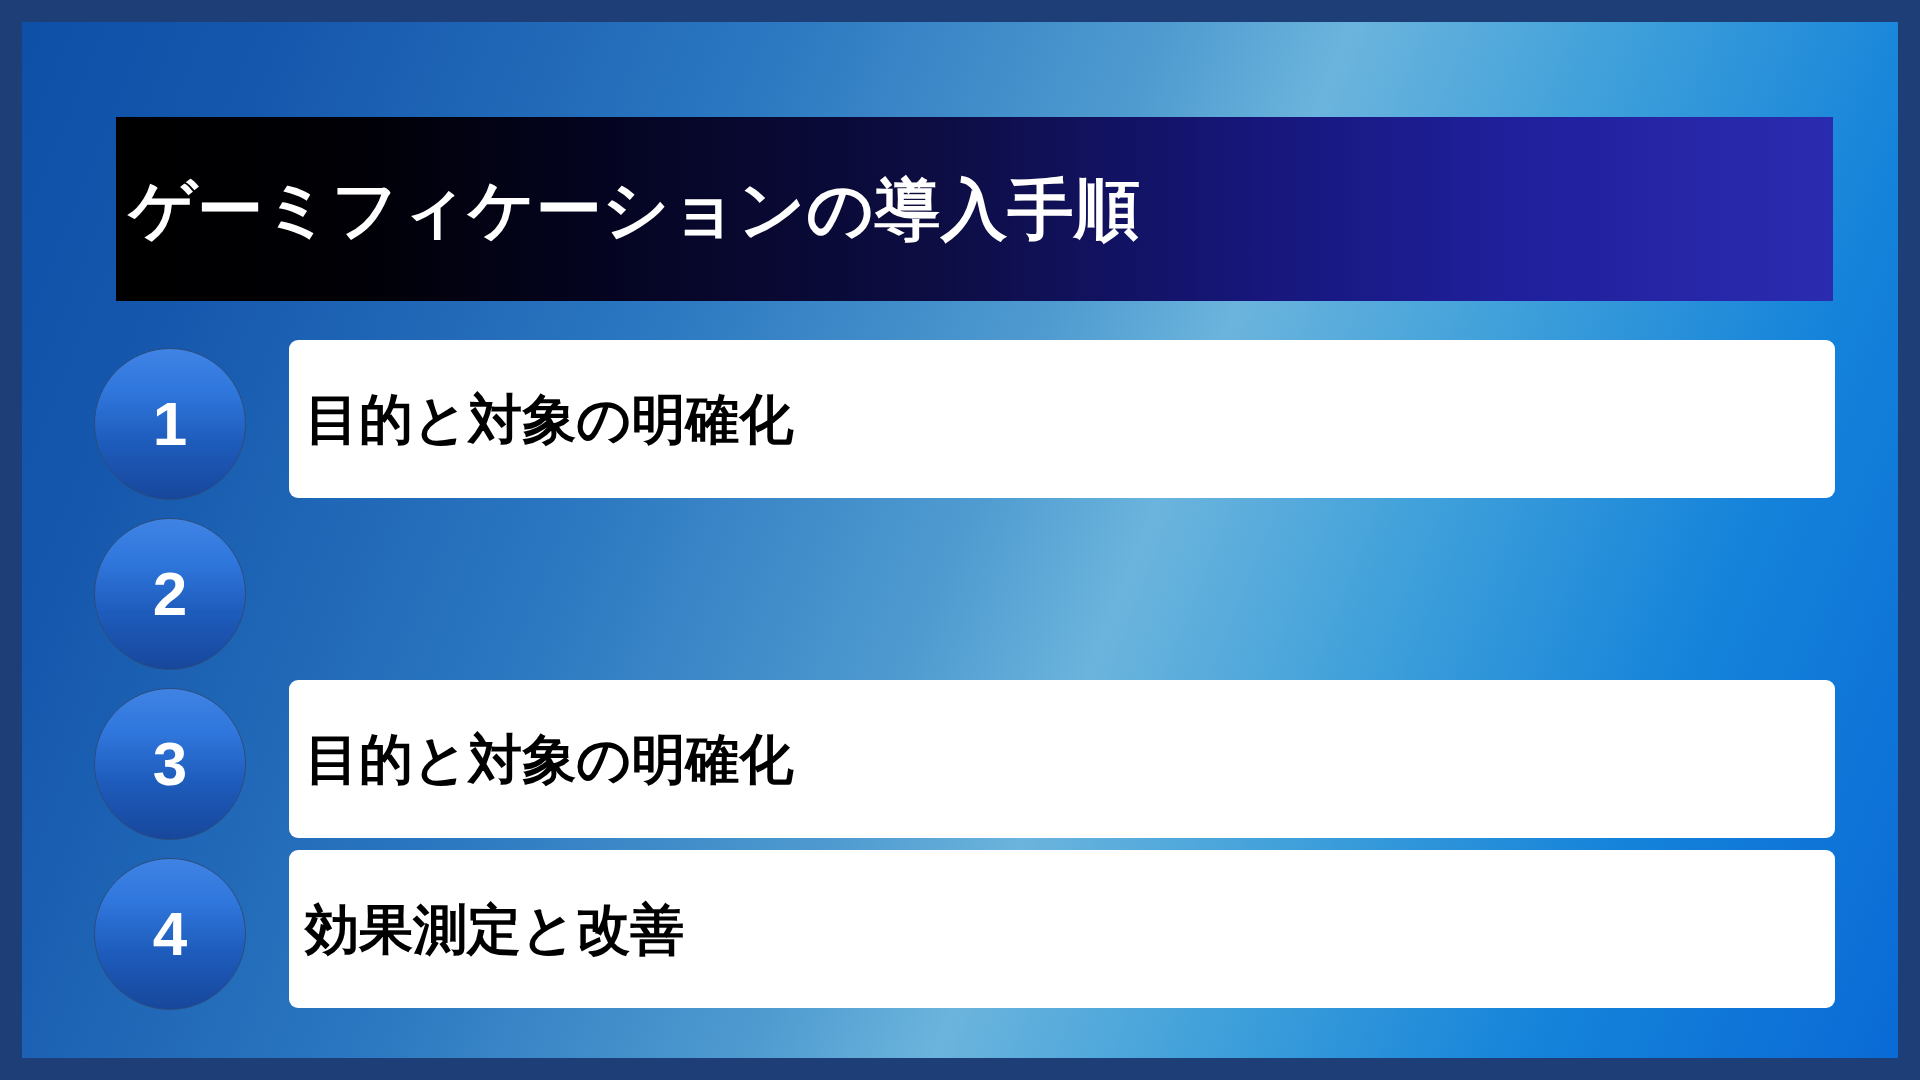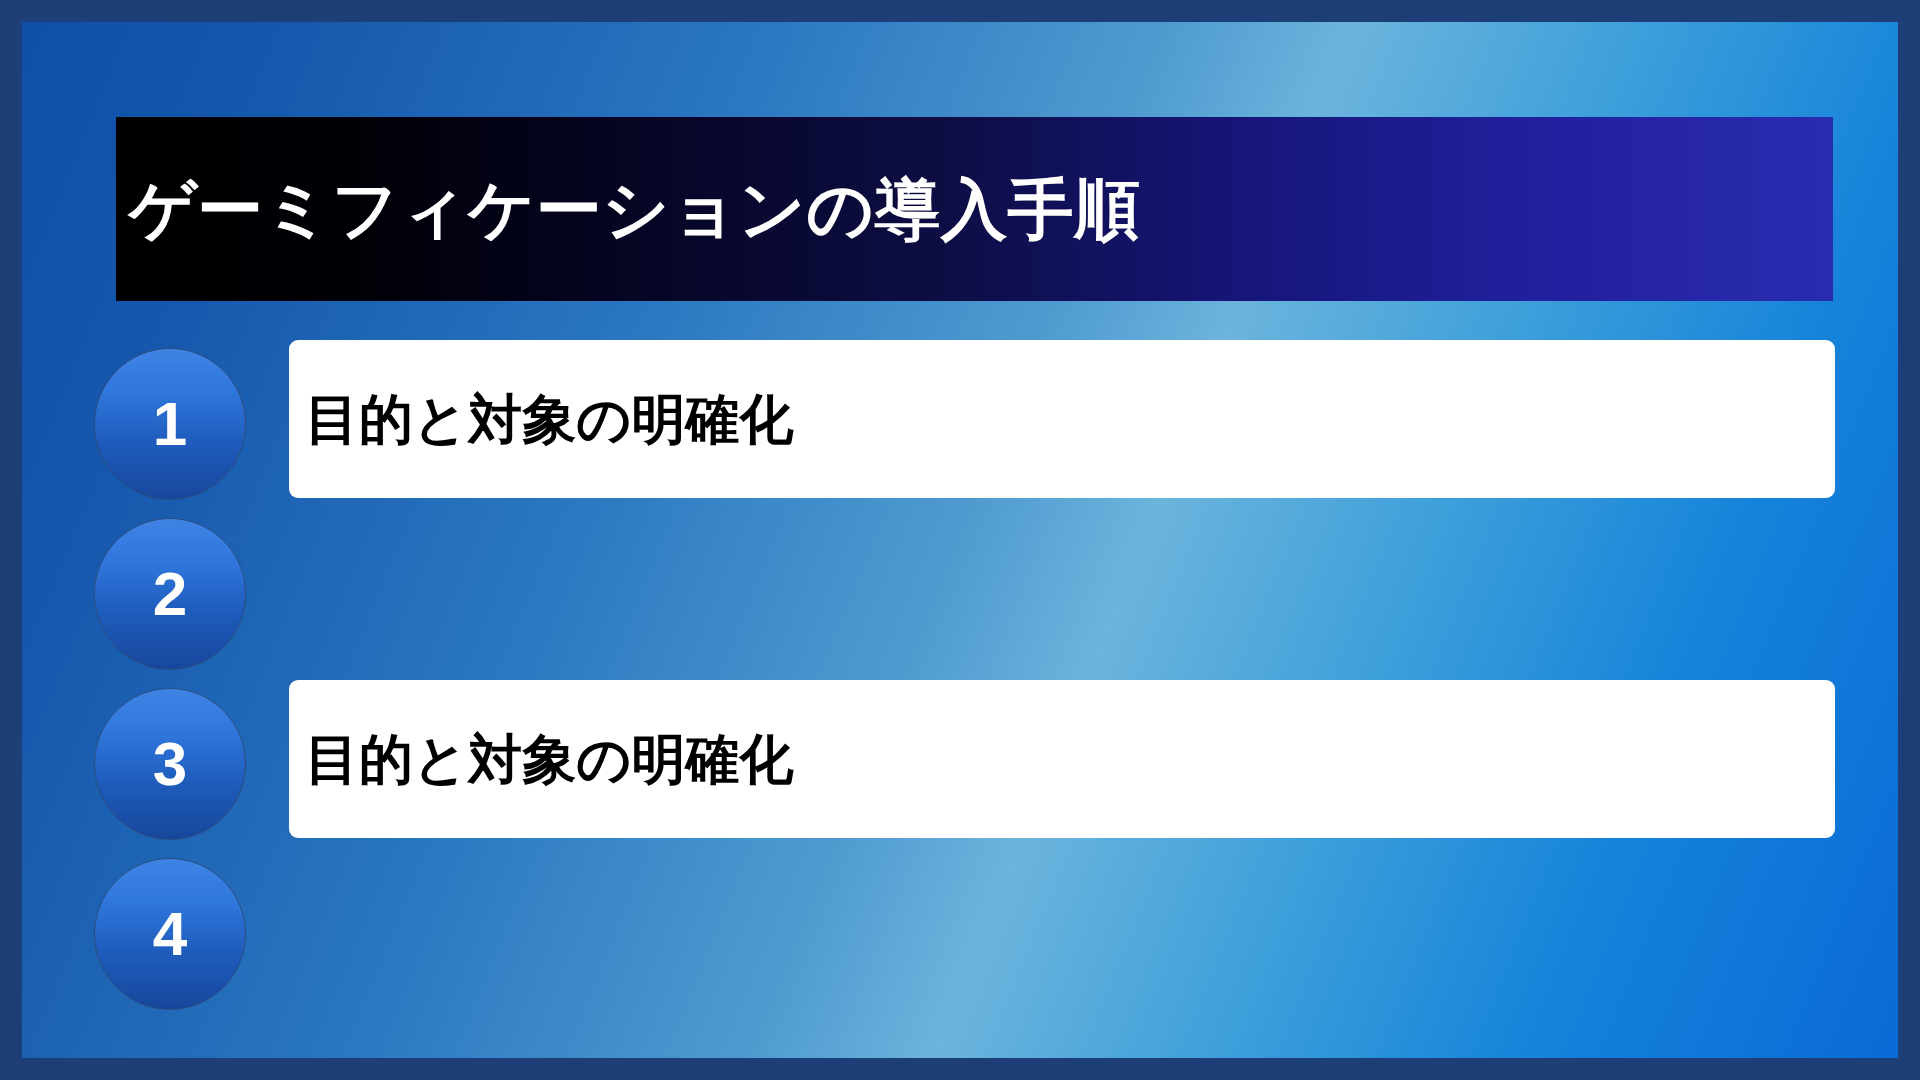--- a/index.html
+++ b/index.html
@@ -156,17 +156,20 @@
         </div>
         <div class="step-card">
           <span class="step-label">目的と対象の明確化</span>
         </div>
       </div>
 
       <div class="step-row">
         <div class="step-circle">
           <span class="step-number">4</span>
         </div>
+        <div class="step-card">
+          <span class="step-label">効果測定と改善</span>
+        </div>
       </div>
 
     </div>
   </div>
 </div>
 
 </body></html>

